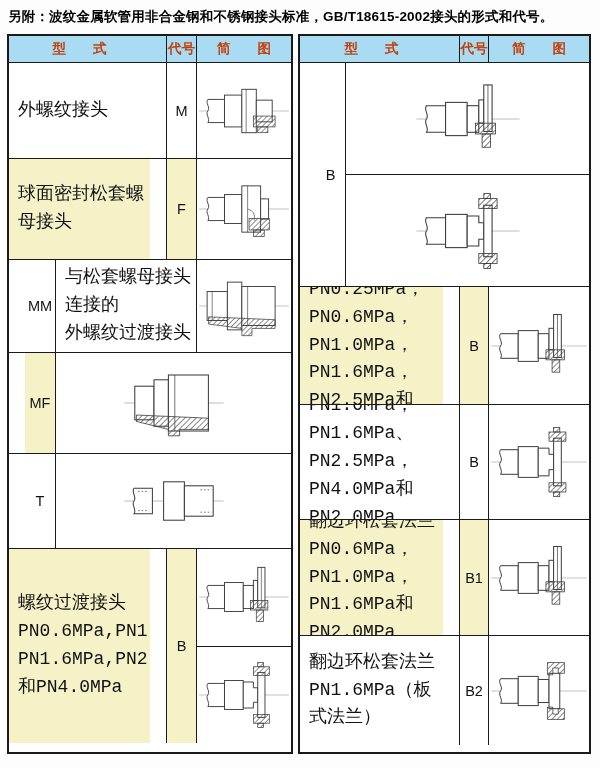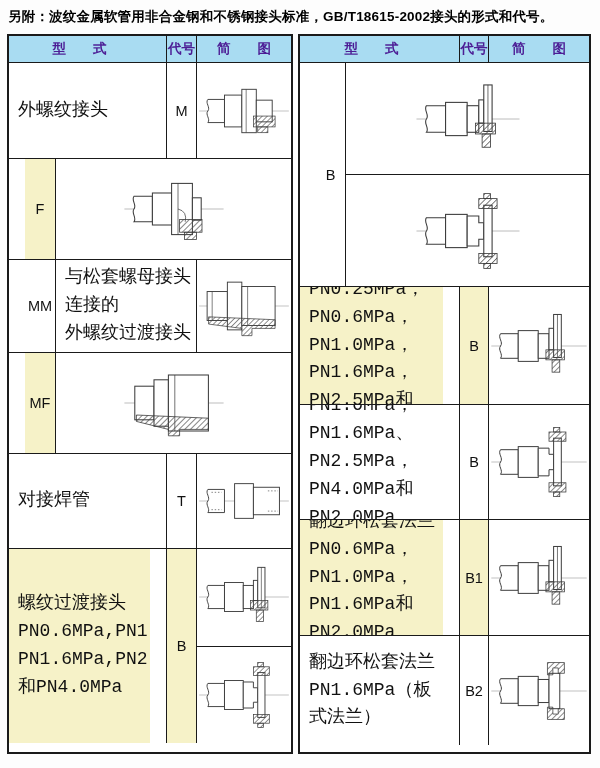--- a/index.html
+++ b/index.html
@@ -14,21 +14,21 @@
   }
   .tables{display:flex;gap:5px;margin:8px 0 0 7px;}
   .tbl{border:2px solid var(--bd);background:#fff;display:flex;flex-direction:column;box-sizing:border-box;height:720px;}
   .tbl-left{width:286px;}
   .tbl-right{width:293px;}
   .row{display:flex;border-top:1.5px solid var(--bd);box-sizing:border-box;}
   .row:first-child{border-top:none;}
   .cell{border-left:1.5px solid var(--bd);box-sizing:border-box;display:flex;align-items:center;overflow:hidden;}
   .cell:first-child{border-left:none;}
   .hrow{height:26px;background:var(--hdr);}
-  .hrow .cell{justify-content:center;font-weight:bold;font-size:13.5px;color:#4c1d95;background:var(--hdr);}
+  .hrow .cell{justify-content:center;font-weight:bold;font-size:13.5px;color:#c2410c;background:var(--hdr);}
   .type{padding:3px 3px 3px 9px;font-size:12.5px;line-height:1.55;}
   .type span{white-space:pre-line;font-family:Liberation Mono, monospace;font-size:18px;}
   .tbl-left .type{width:141px;flex:none;}
   .tbl-left .code{width:30px;flex:none;}
   .tbl-right .type{width:143px;flex:none;}
   .tbl-right .code{width:29px;flex:none;}
   .code{justify-content:center;font-family:Liberation Sans, sans-serif;font-size:14.5px;color:#111;margin-left:16px;}
   .diag{flex:1;justify-content:center;background:#fff;align-items:center;}
   .diag svg{display:block;}
   .diag.split{flex-direction:column;align-items:stretch;padding:0;}
@@ -85,20 +85,23 @@
             <rect class="s" x="62" y="15" width="20" height="60"></rect>
             <line class="thin" x1="68" y1="15" x2="68" y2="75"></line>
             <rect class="s" x="82" y="30" width="22" height="30"></rect>
             <rect class="h" x="78" y="52" width="30" height="15"></rect>
             <rect class="h" x="84" y="67" width="14" height="8"></rect>
           </svg>
       </div>
     </div>
 
     <div class="row" style="height:101px">
+      <div class="cell type hl">
+          <span>球面密封松套螺母接头</span>
+        </div>
       <div class="cell code hl">
           <span>F</span>
         </div>
       <div class="cell diag">
         <svg viewBox="0 0 130 90" width="104" height="82">
             <line class="cl" x1="3" y1="45" x2="127" y2="45"></line>
             <path class="s" d="M38,29 H15 c-4,5 4,11 0,16 c-4,5 4,11 0,16 H38 Z"></path>
             <rect class="s" x="38" y="25" width="24" height="40"></rect>
             <rect class="s" x="62" y="13" width="26" height="64"></rect>
             <line class="thin" x1="70" y1="13" x2="70" y2="77"></line>
@@ -141,23 +144,20 @@
             <rect class="s" x="16" y="24" width="24" height="42"></rect>
             <rect class="s" x="40" y="16" width="18" height="58"></rect>
             <rect class="s" x="58" y="10" width="50" height="70"></rect>
             <line class="thin" x1="66" y1="10" x2="66" y2="80"></line>
             <polygon class="h" points="18,60 108,64 108,78 72,78 72,86 58,86 58,78 18,68"></polygon>
           </svg>
       </div>
     </div>
 
     <div class="row" style="height:95px">
-      <div class="cell type">
-          <span>对接焊管</span>
-        </div>
       <div class="cell code">
           <span>T</span>
         </div>
       <div class="cell diag">
         <svg viewBox="0 0 130 90" width="104" height="82">
             <line class="cl" x1="3" y1="45" x2="127" y2="45"></line>
             <path class="s" d="M38,29 H15 c-4,5 4,11 0,16 c-4,5 4,11 0,16 H38 Z"></path>
             <rect class="s" x="52" y="21" width="26" height="48"></rect>
             <rect class="s" x="78" y="26" width="36" height="38"></rect>
             <line class="d" x1="98" y1="31" x2="112" y2="31"></line>

